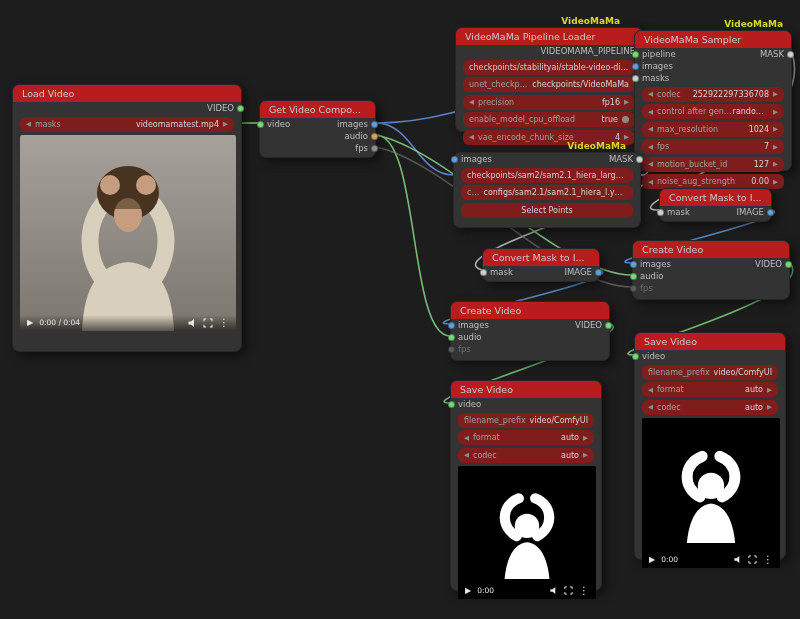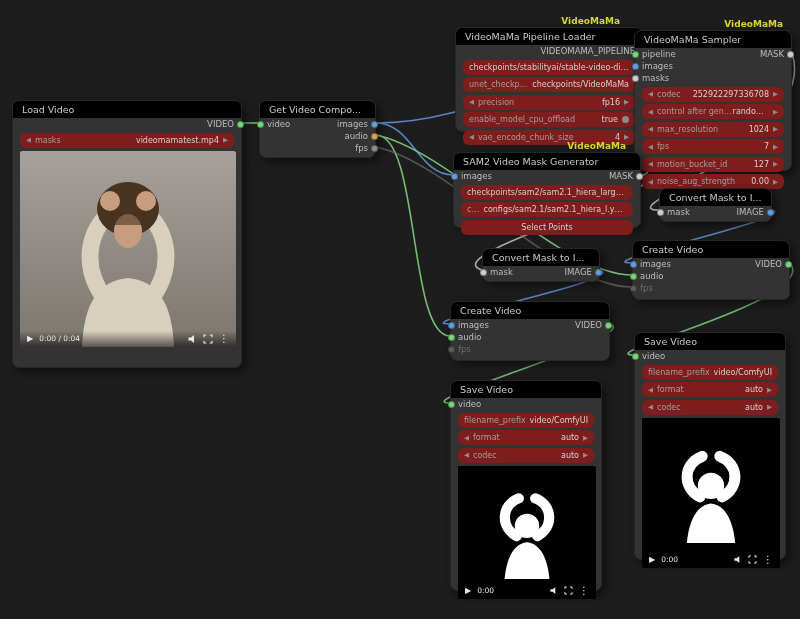--- a/index.html
+++ b/index.html
@@ -10,21 +10,21 @@
   .wire{fill:none;stroke-width:1.6;opacity:.92}
   .w-video{stroke:#74c274}
   .w-images{stroke:#5f8dd3}
   .w-audio{stroke:#7ec97e}
   .w-mask{stroke:#b9bdb9}
   .w-dim{stroke:#7a7f7a;opacity:.6}
 
   .node{position:absolute;background:#333333;border:1px solid #272727;border-radius:7px;
         box-shadow:4px 4px 10px rgba(0,0,0,.5);z-index:1;color:#c2c2c2}
   .ntitle{height:17px;line-height:17px;padding:0 9px;font-size:9.5px;color:#c9c9c9;
-          background:#000000;border-radius:6px 6px 0 0;white-space:nowrap;overflow:hidden}
+          background:#b91c1c;border-radius:6px 6px 0 0;white-space:nowrap;overflow:hidden}
   .badge{position:absolute;top:-12px;font-size:9px;font-weight:bold;color:#d6d62e;white-space:nowrap}
 
   .prow{display:flex;justify-content:space-between;align-items:center;height:12px;
         padding:0 3px;font-size:8.5px;color:#bdbdbd}
   .prow.outonly{justify-content:flex-end}
   .pin{display:flex;align-items:center;gap:3px;white-space:nowrap}
   .dot{width:7px;height:7px;border-radius:50%;flex:none;border:1px solid rgba(0,0,0,.35)}
   .pin.in .dot{margin-left:-6px}
   .pin.out .dot{margin-right:-6px}
   .dim{color:#6e6e6e}
@@ -75,21 +75,21 @@
   <path class="wire w-mask" d="M792,53 C820,140 606,210 659,210"></path>
   <path class="wire w-images" d="M772,210 C800,218 584,263 632,263"></path>
   <path class="wire w-images" d="M600,270 C630,280 402,324 450,324"></path>
   <path class="wire w-audio" d="M376,135 C420,135 408,336 450,336"></path>
   <path class="wire w-audio" d="M376,135 C450,150 560,275 632,275"></path>
   <path class="wire w-dim" d="M376,147 C450,162 556,287 632,287"></path>
   <path class="wire w-video" d="M610,324 C644,336 404,403 450,403"></path>
   <path class="wire w-video" d="M790,263 C820,300 588,355 634,355"></path>
 </svg>
 
-<div class="node" style="left:12px;top:100px;width:230px;height:268px">
+<div class="node" style="left:12px;top:84px;width:230px;height:268px">
   <div class="ntitle">Load Video</div>
   <div class="prow outonly">
     <div class="pin out">
       <span>VIDEO</span>
       <span class="dot" style="background:#79d879"></span>
     </div>
   </div>
   <div class="widget">
     <span class="arr l">◀</span>
     <span class="wname">masks</span>
@@ -252,21 +252,20 @@
   <div class="widget">
     <span class="arr l">◀</span>
     <span class="wname">noise_aug_strength</span>
     <span class="wval">0.00</span>
     <span class="arr r">▶</span>
   </div>
 </div>
 
 <div class="node" style="left:453px;top:152px;width:188px;height:76px">
   <div class="badge" style="right:14px">VideoMaMa</div>
-  <div class="ntitle">SAM2 Video Mask Generator</div>
   <div class="prow">
     <div class="pin in">
       <span class="dot" style="background:#64a0d8"></span>
       <span>images</span>
     </div>
     <div class="pin out">
       <span>MASK</span>
       <span class="dot" style="background:#cfcfcf"></span>
     </div>
   </div>

